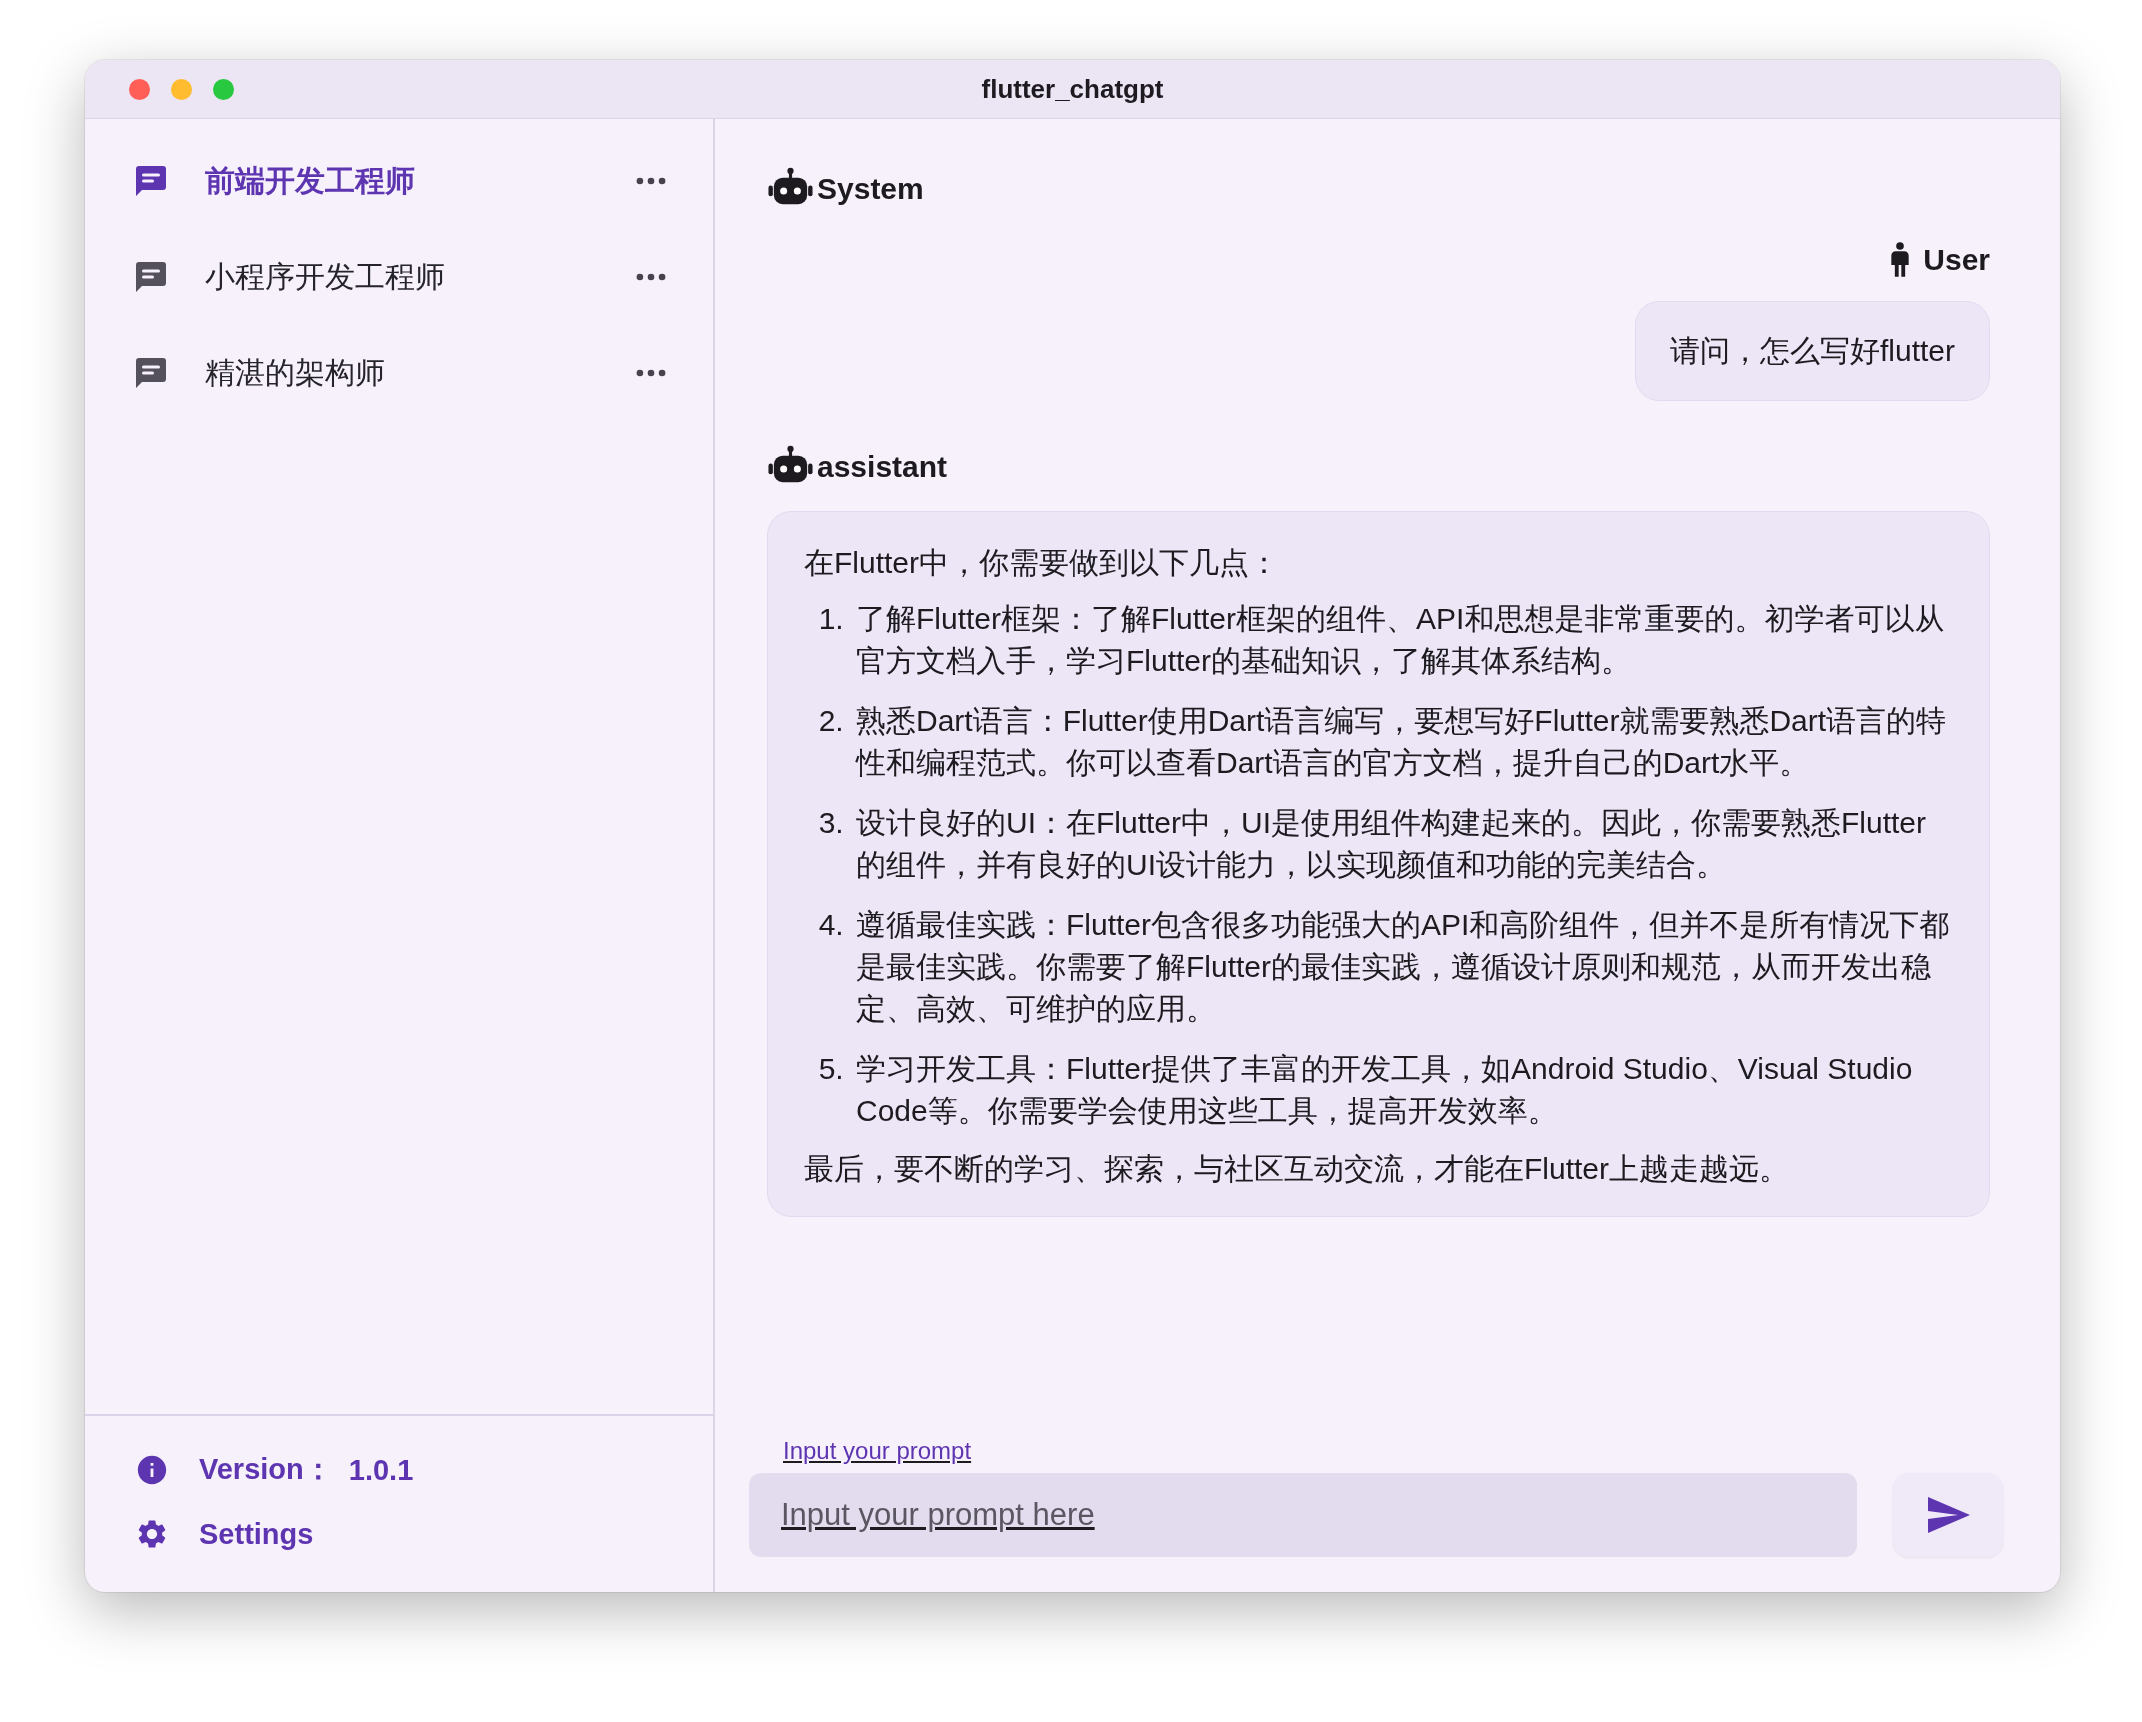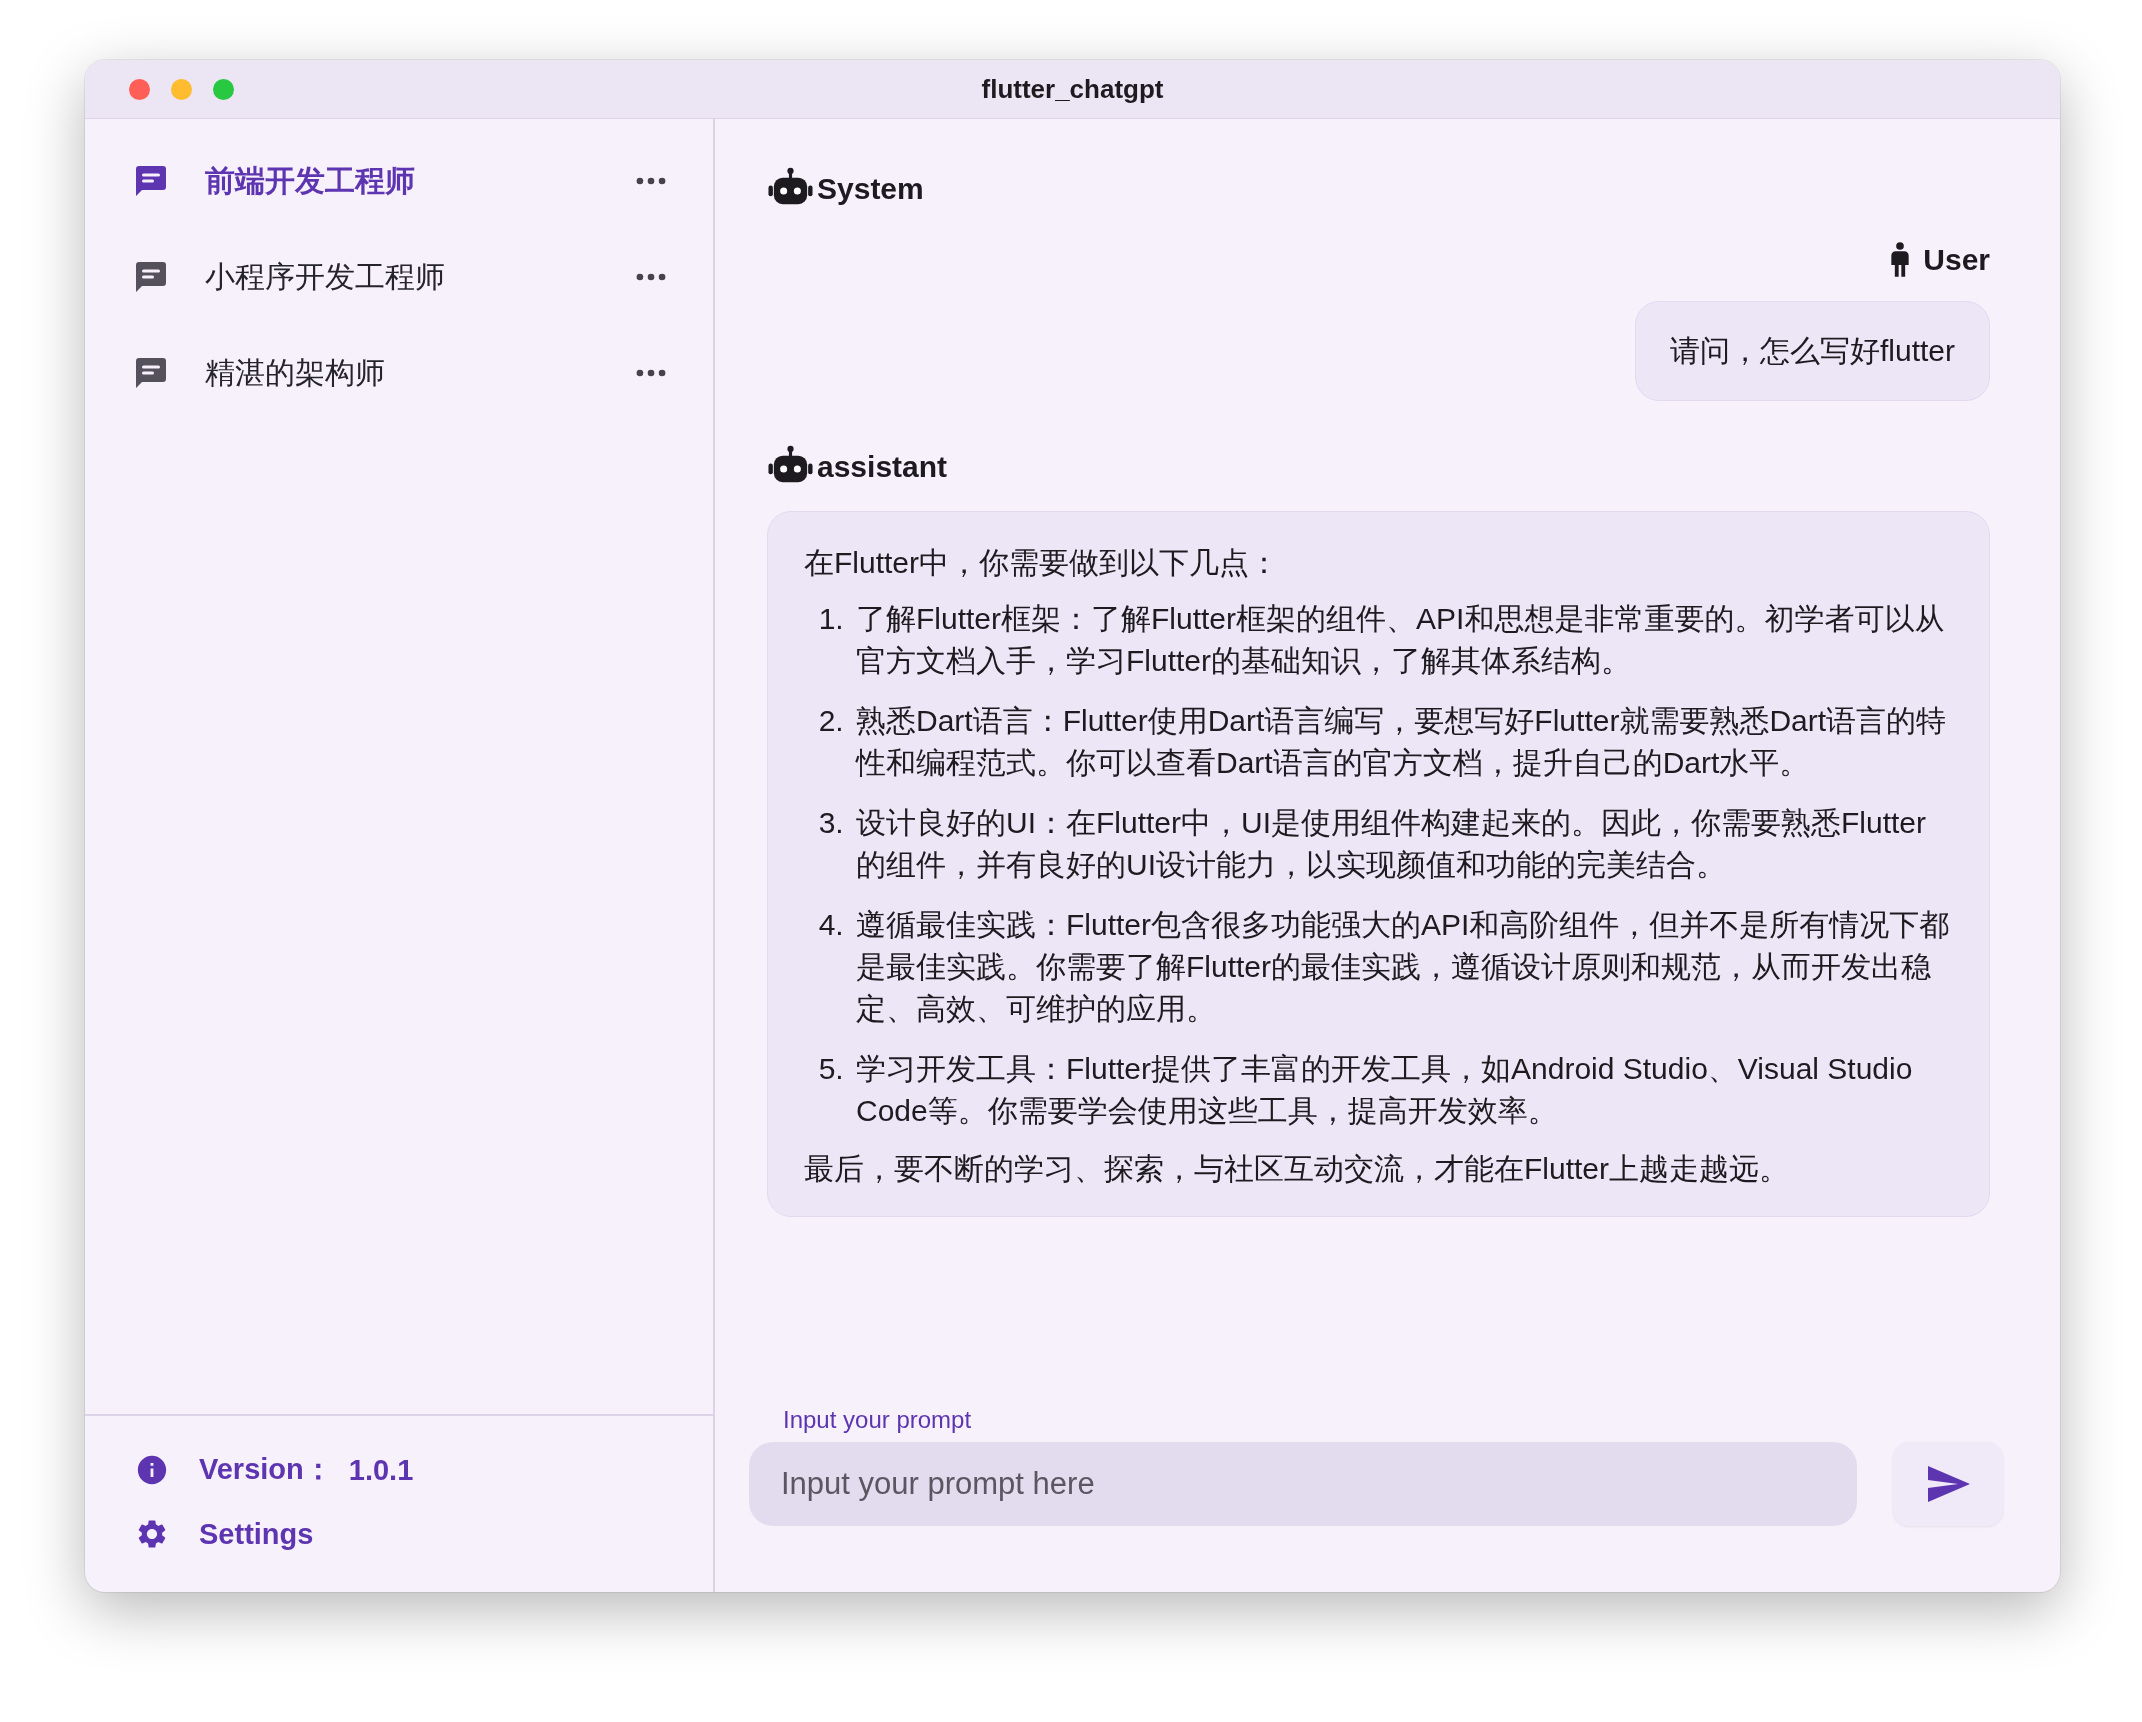--- a/index.html
+++ b/index.html
@@ -81,26 +81,26 @@
   }
   .msg.right { display:flex; flex-direction:column; align-items:flex-end; margin-bottom:42px; }
   .msg.assistant { margin-bottom:20px; }
   .bubble.rich { width:100%; padding:30px 36px 26px 36px; }
   .bubble.rich .intro { margin:0 0 14px 0; }
   .bubble.rich ol { margin:0 0 16px 0; padding-left:48px; }
   .bubble.rich li { margin-bottom:18px; padding-left:4px; line-height:1.4; }
   .bubble.rich li:last-child { margin-bottom:14px;margin-top:8px; }
   .bubble.rich .outro { margin:0; }
   
-  .input-area { flex:0 0 auto; padding:0 57px 66px 34px; }
+  .input-area { flex:0 0 auto; padding:0 57px 35px 34px;text-decoration:underline; }
   .input-label { margin:0 0 8px 34px; font-size:24px; color:var(--accent, #5E35B1); }
   .input-row { display:flex; gap:36px; }
   .prompt-input {
     flex:1; height:84px; box-sizing:border-box;
-    border:none; border-radius:24px;
+    border:none; border-radius:12px;
     background:var(--input_bg, #E3DCEE);
     padding:0 32px;
     font-size:31px; color:var(--text, #1D1B20);
     font-family:"Liberation Sans", sans-serif;
     outline:none;
   }
   .prompt-input::placeholder { color:#5A5662; opacity:1; }
   .send-btn {
     flex:0 0 auto; width:110px; height:84px;
     border:none; border-radius:16px;

